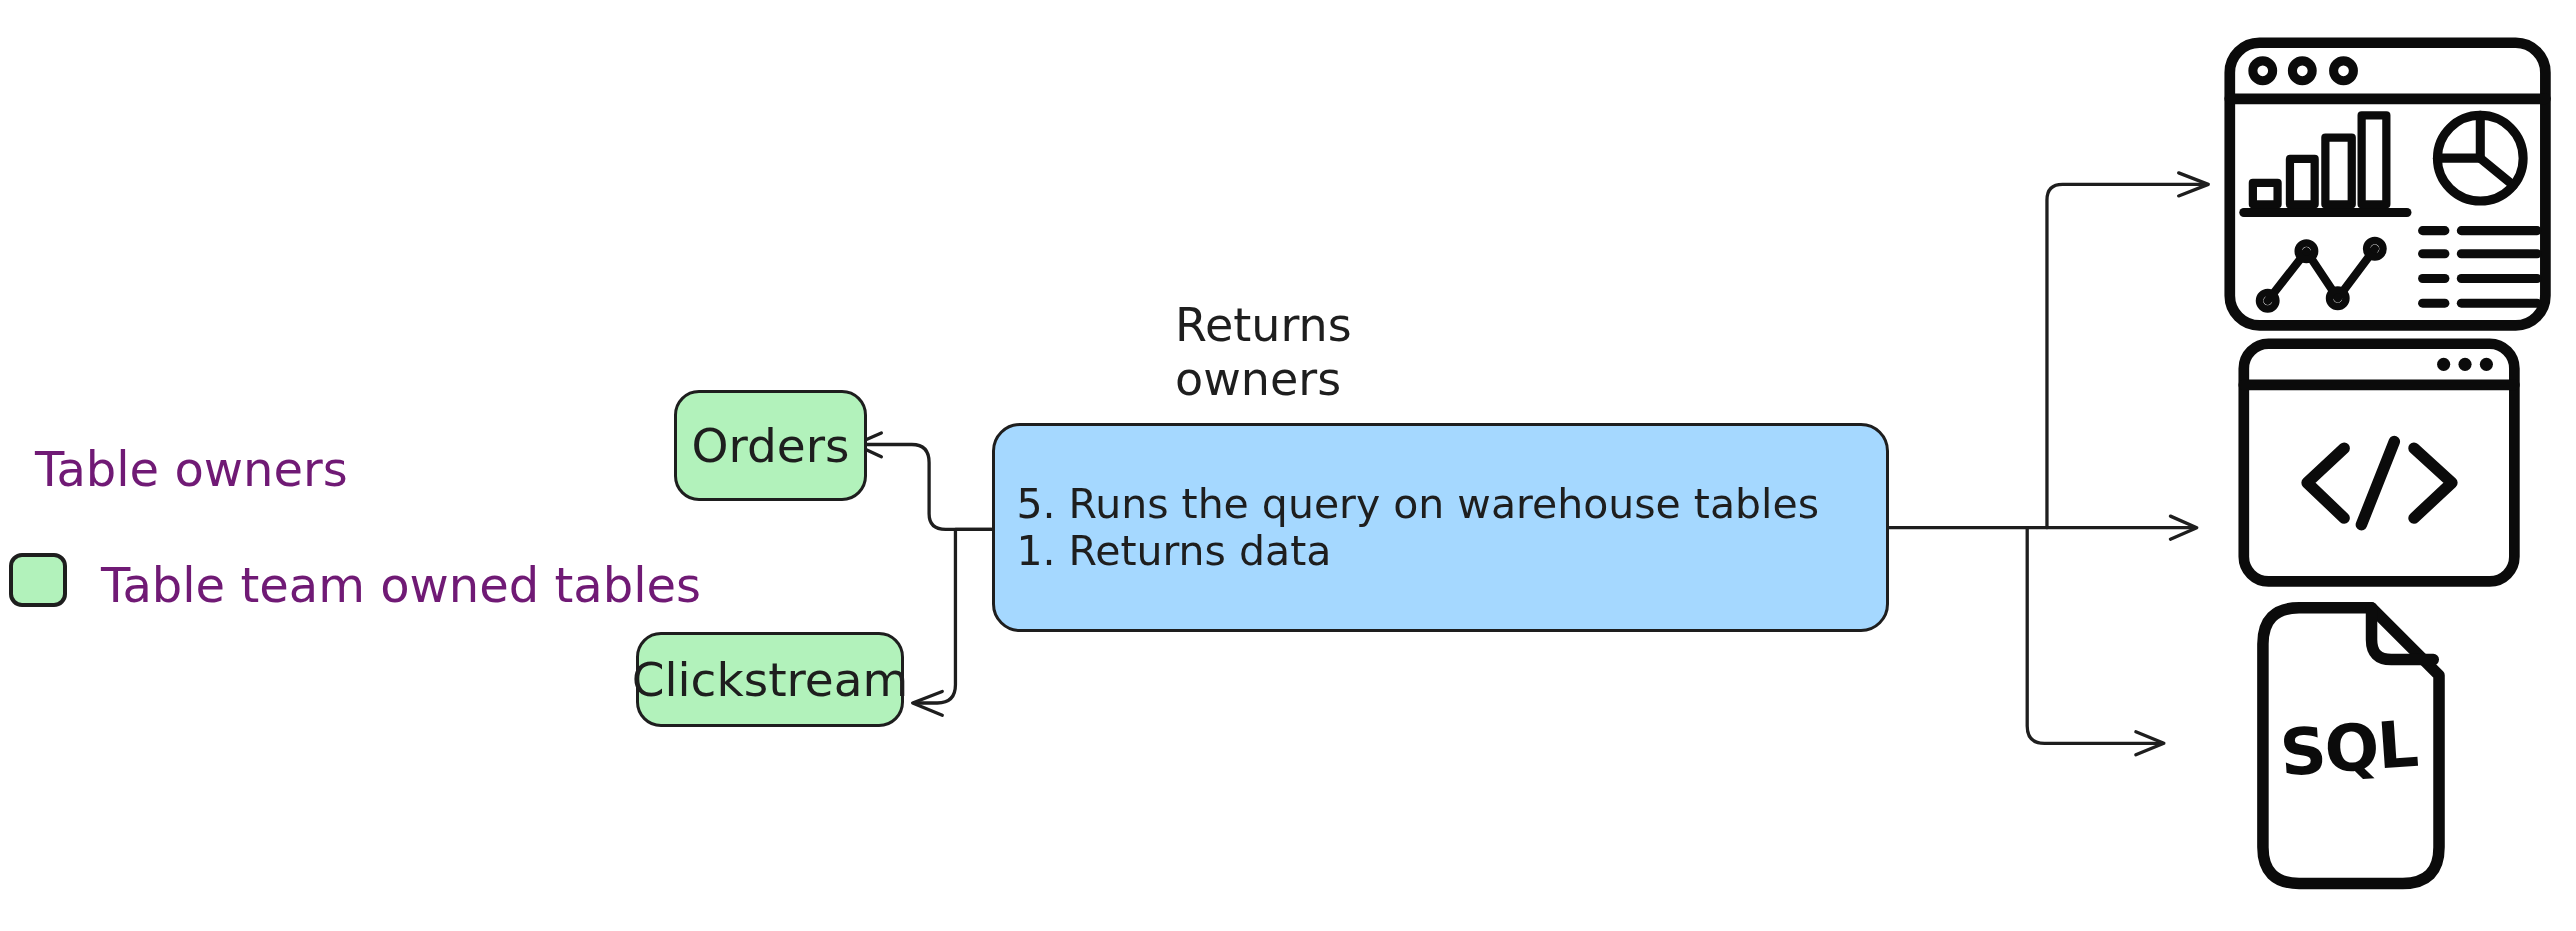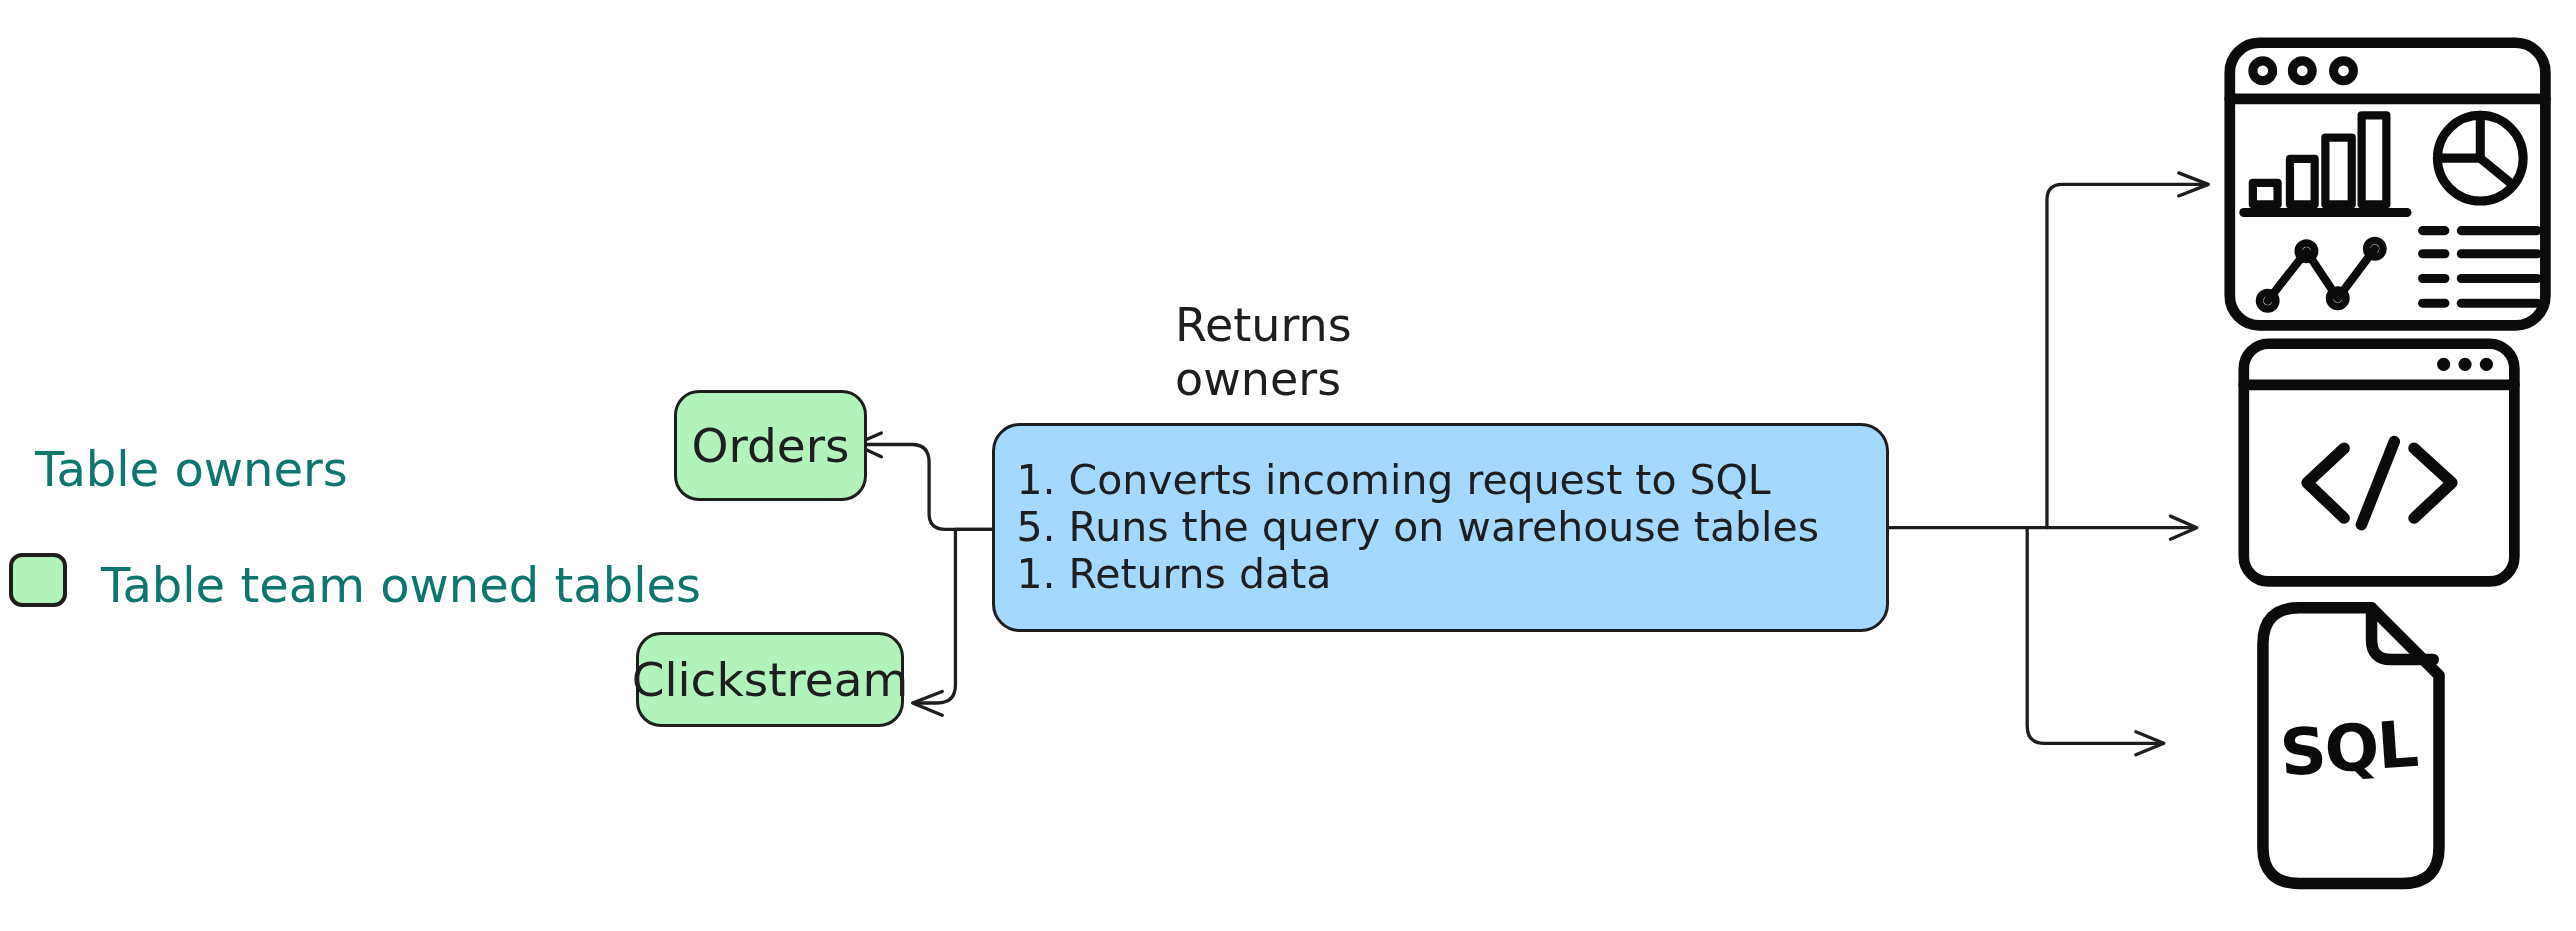--- a/index.html
+++ b/index.html
@@ -1,19 +1,19 @@
 <!DOCTYPE html>
 <html style="font-size:13px"><head>
 <meta charset="utf-8">
 <style>
   html,body{margin:0;padding:0;background:#fff;}
   .canvas{position:relative;width:2576px;height:931px;background:#ffffff;overflow:hidden;
           font-family:"DejaVu Sans",sans-serif;color:#1e1e1e;}
   .abs{position:absolute;}
-  .label{font-size:48px;color:#0f766e;white-space:nowrap;}
+  .label{font-size:48px;color:#701a75;white-space:nowrap;}
   .node{position:absolute;display:flex;align-items:center;justify-content:center;
         background:#b2f2bb;border:3.7px solid #1e1e1e;border-radius:25px;
         font-size:47px;white-space:nowrap;box-sizing:border-box;}
   .semantic-box{position:absolute;left:992px;top:423px;width:897px;height:209px;
         background:#a5d8ff;border:3.7px solid #1e1e1e;border-radius:28px;
         box-sizing:border-box;display:flex;flex-direction:column;justify-content:center;
         padding-left:21.4px;font-size:41px;line-height:47px;white-space:nowrap;}
   .semantic-label{position:absolute;left:1175px;top:298px;font-size:46px;line-height:54px;}
   .swatch{position:absolute;left:9px;top:553px;width:58px;height:54px;background:#b2f2bb;
         border:4.1px solid #1e1e1e;border-radius:13px;box-sizing:border-box;}
@@ -53,21 +53,20 @@
   </div>
   <div class="node" style="left:636px;top:632px;width:268px;height:95px">
     <span>Clickstream</span>
   </div>
 
   <div class="semantic-label">
     <div>Returns</div>
     <div>owners</div>
   </div>
   <div class="semantic-box">
-    <div>1. Converts incoming request to SQL</div>
     <div>5. Runs the query on warehouse tables</div>
     <div>1. Returns data</div>
   </div>
 
   <svg style="left:2224px;top:37px" width="328" height="295" viewBox="0 0 398 358">
     <rect class="ic" x="7" y="7" width="383" height="343" rx="36" stroke-width="13" fill="#fff"></rect>
     <line class="ic" x1="7" y1="75" x2="390" y2="75" stroke-width="13"></line>
     <g>
       <circle class="ic" cx="47" cy="41" r="12" stroke-width="11"></circle>
       <circle class="ic" cx="95" cy="41" r="12" stroke-width="11"></circle>

